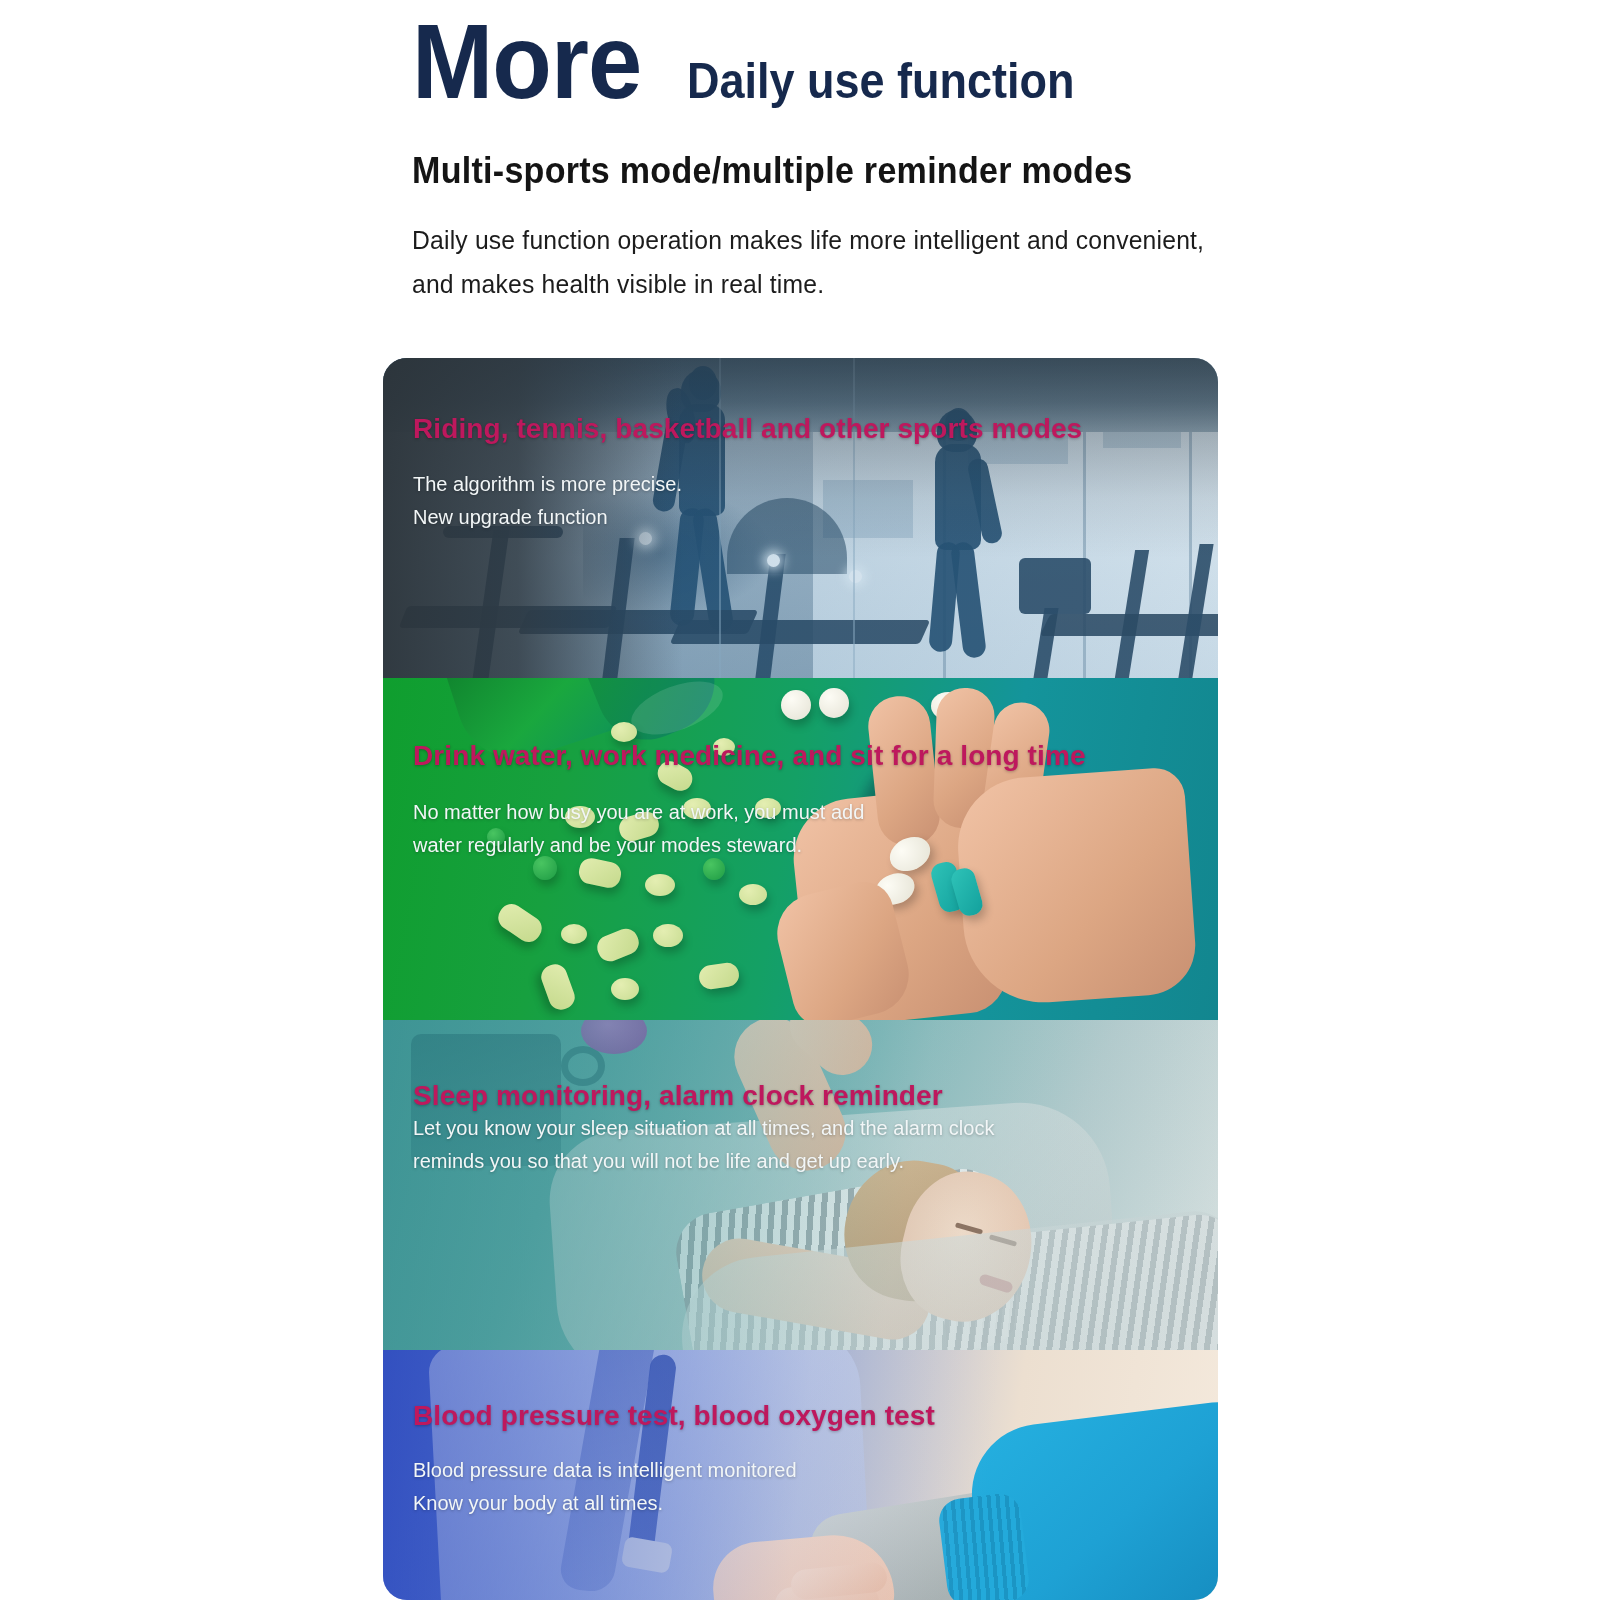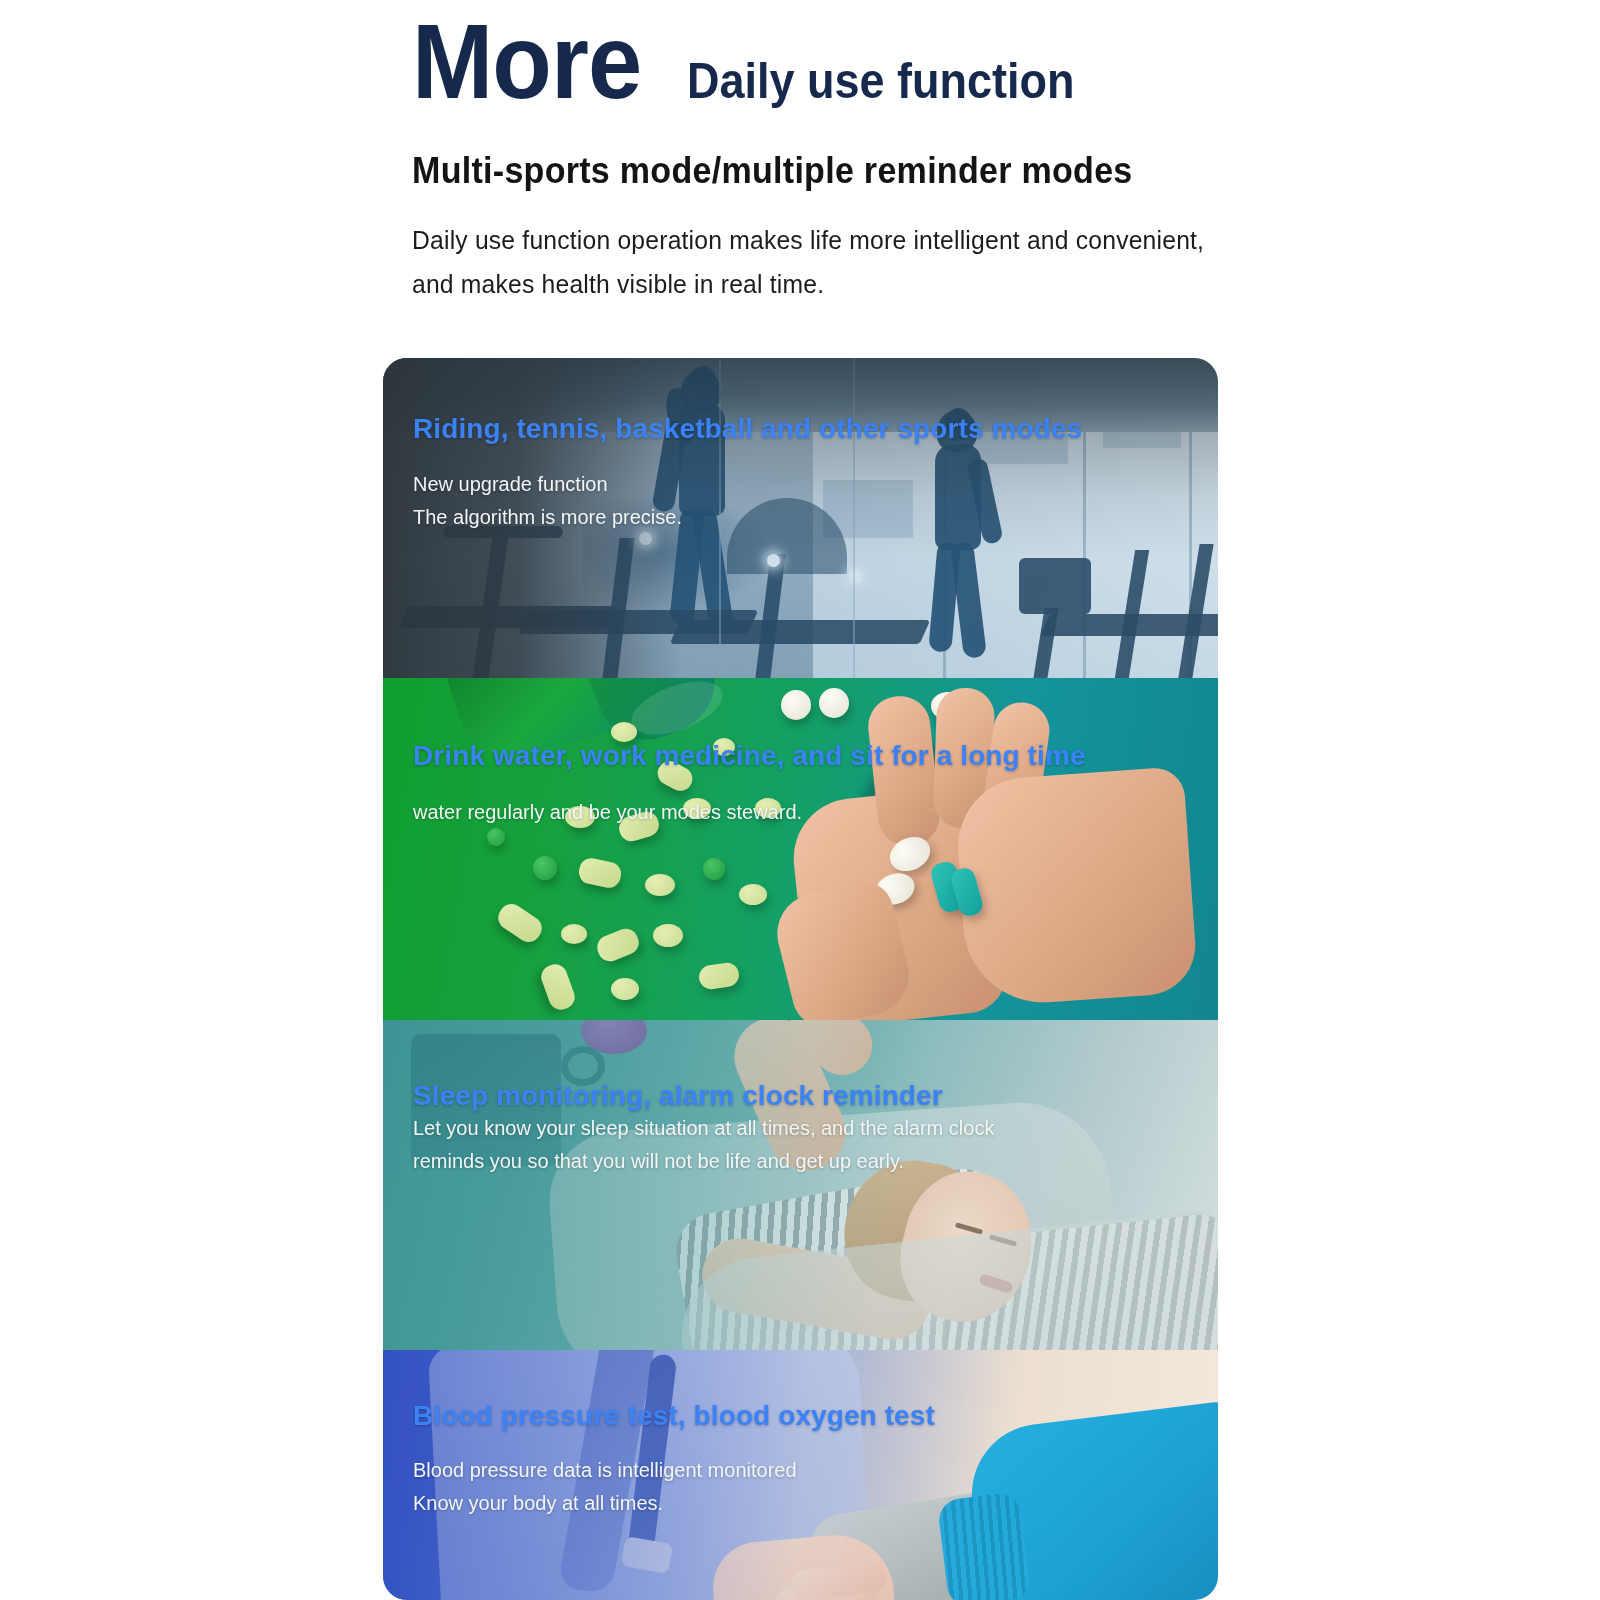--- a/index.html
+++ b/index.html
@@ -59,21 +59,21 @@
   .card { position:absolute; left:0; width:835px; overflow:hidden; }
   .card-1 { top:0px;    height:320px; }
   .card-2 { top:320px;  height:342px; }
   .card-3 { top:662px;  height:330px; }
   .card-4 { top:992px;  height:250px; }
 
   .scene { position:absolute; inset:0; overflow:hidden; }
 
   .card-text { position:absolute; left:30px; z-index:40; }
   .card-title {
-    font-size:28px; font-weight:bold; color:#3b82f6;
+    font-size:28px; font-weight:bold; color:#be185d;
     letter-spacing:0.1px; white-space:nowrap;
     text-shadow:0 1px 3px rgba(0,0,0,.28);
   }
   .card-desc-line {
     font-size:20px; font-weight:normal; color:#f2f6f7;
     line-height:33px; white-space:nowrap;
     text-shadow:0 1px 3px rgba(0,0,0,.26);
   }
   .c1 .card-text { top:55px; }
   .c1 .card-title { margin-bottom:23px; }
@@ -300,22 +300,22 @@
         <div class="gym-glassline g1"></div>
           <div class="gym-glassline g2"></div>
 
         <div class="gym-blue-sheet"></div>
         <div class="gym-dark-overlay2"></div>
         <div class="gym-dark-overlay"></div>
       </div>
 
       <div class="card-text">
         <div class="card-title">Riding, tennis, basketball and other sports modes</div>
+        <div class="card-desc-line">The algorithm is more precise.</div>
         <div class="card-desc-line">New upgrade function</div>
-        <div class="card-desc-line">The algorithm is more precise.</div>
       </div>
     </div>
 
     <div class="card card-2 c2">
       <div class="scene">
         <div class="pill-bg"></div>
         <div class="bottle"></div>
         <div class="bottle-cap"></div>
         <div class="bottle-rim"></div>
 
@@ -353,20 +353,21 @@
           <div class="pill white" style="left:506px; top:160px; width:42px; height:32px; transform:rotate(-26deg);"></div>
           <div class="pill white" style="left:492px; top:196px; width:40px; height:30px; transform:rotate(-20deg);"></div>
           <div class="pill teal" style="left:552px; top:184px; width:26px; height:50px; transform:rotate(-16deg);"></div>
           <div class="pill teal" style="left:572px; top:190px; width:24px; height:48px; transform:rotate(-16deg);"></div>
           <div class="hand-skin" style="left:400px; top:210px; width:120px; height:132px; border-radius:40px 30px 40px 30px; transform:rotate(-14deg);"></div>
         </div>
       </div>
 
       <div class="card-text">
         <div class="card-title">Drink water, work medicine, and sit for a long time</div>
+        <div class="card-desc-line">No matter how busy you are at work, you must add</div>
         <div class="card-desc-line">water regularly and be your modes steward.</div>
       </div>
     </div>
 
     <div class="card card-3 c3">
       <div class="scene">
         <div class="sleep-bg"></div>
         <div class="sleep-nightstand"></div>
         <div class="sleep-cup"></div>
         <div class="sleep-ball"></div>

